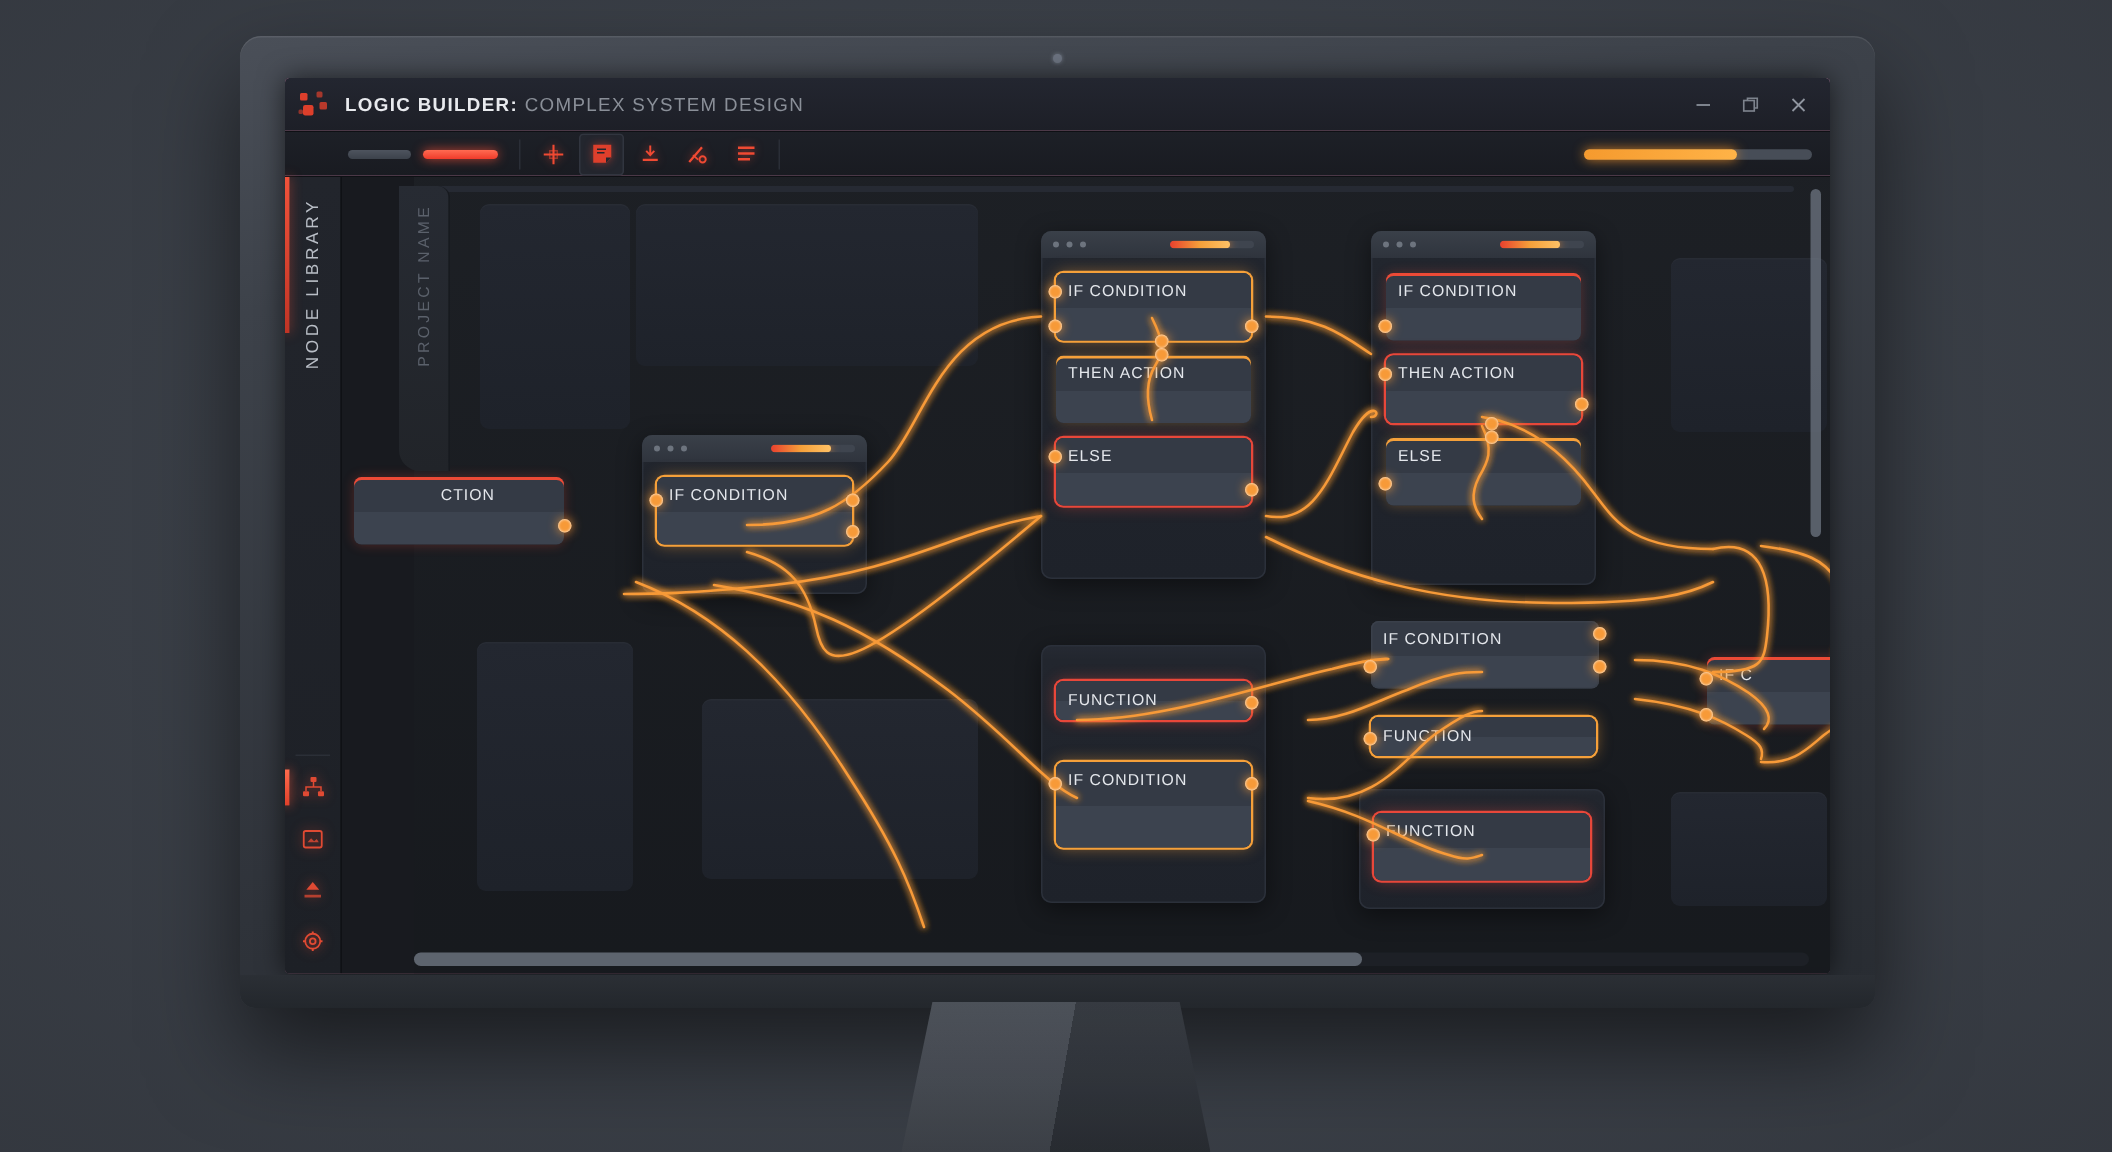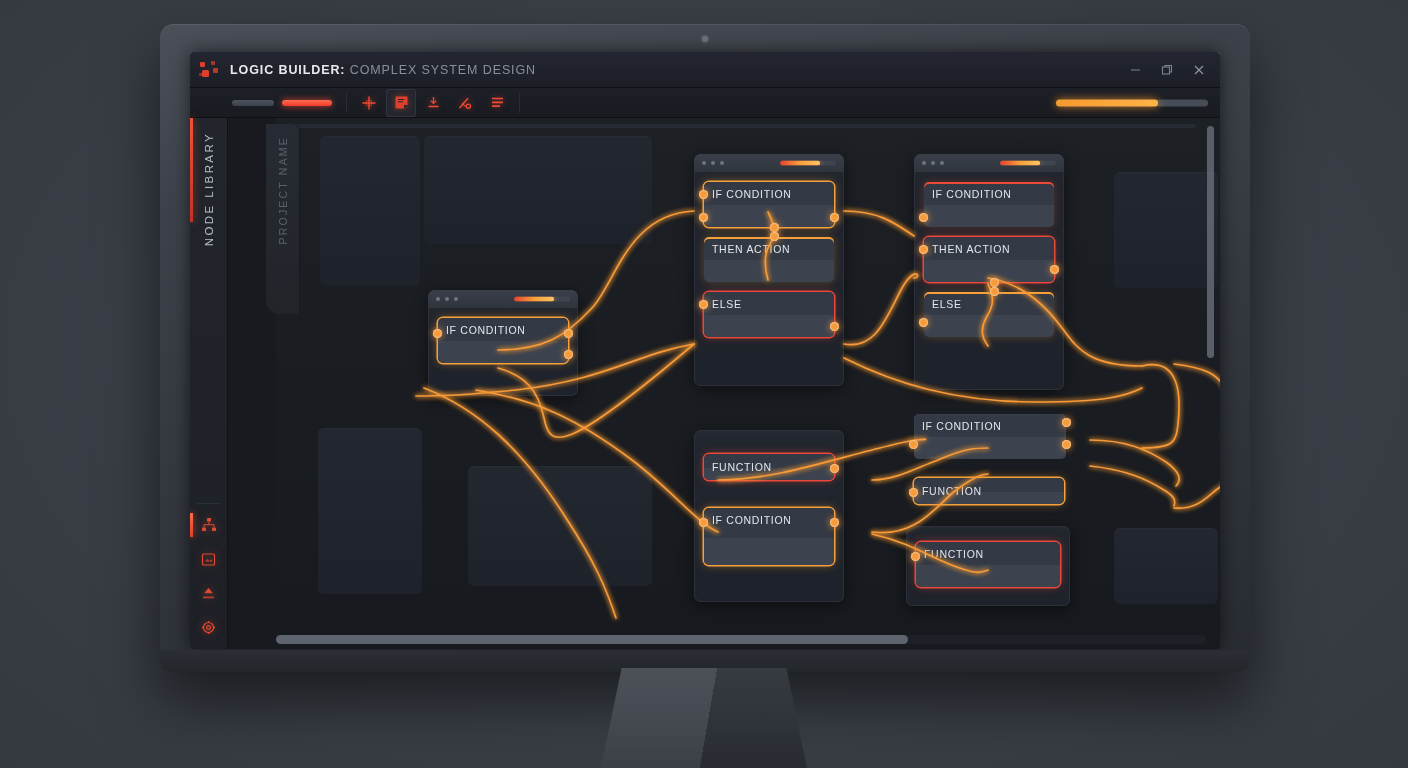--- a/index.html
+++ b/index.html
@@ -527,20 +527,25 @@
                   </div>
                   <div class="node g-orange" style="margin-top:28px;">
                     <div class="nlabel">IF CONDITION</div>
                     <div class="nbody" style="height:34px;"></div>
                     <div class="port" style="left:-5px; top:10px;"></div>
                     <div class="port" style="right:-5px; top:10px;"></div>
                   </div>
                 </div>
               </div>
 
+              <div class="node t-red" style="position:absolute; left:-40px; top:200px; width:140px;">
+                <div class="nlabel" style="text-align:right; padding-right:46px;">CTION</div>
+                <div class="nbody"></div>
+                <div class="port" style="right:-5px; bottom:8px;"></div>
+              </div>
 
               <div class="node plain" style="position:absolute; left:638px; top:296px; width:152px;">
                 <div class="nlabel">IF CONDITION</div>
                 <div class="nbody"></div>
                 <div class="port" style="left:-5px; top:26px;"></div>
                 <div class="port" style="right:-5px; top:4px;"></div>
                 <div class="port" style="right:-5px; top:26px;"></div>
               </div>
 
               <div class="node g-orange slim" style="position:absolute; left:638px; top:360px; width:150px;">
@@ -552,20 +557,26 @@
                 <div class="group-body" style="padding-top:16px;">
                   <div class="node g-red">
                     <div class="nlabel">FUNCTION</div>
                     <div class="nbody"></div>
                     <div class="port" style="left:-5px; top:10px;"></div>
                   </div>
                 </div>
               </div>
 
 
+              <div class="node t-red" style="position:absolute; left:862px; top:320px; width:120px;">
+                <div class="nlabel">IF C</div>
+                <div class="nbody"></div>
+                <div class="port" style="left:-5px; top:10px;"></div>
+                <div class="port" style="left:-5px; top:34px;"></div>
+              </div>
 
               <div class="bgpanel" style="left:838px; top:54px; width:104px; height:116px;"></div>
               <div class="bgpanel" style="left:838px; top:410px; width:104px; height:76px;"></div>
             </div>
 
             <div id="vscroll"></div>
             <div id="hscroll-track">
               <div id="hscroll"></div>
             </div>
           </div>

